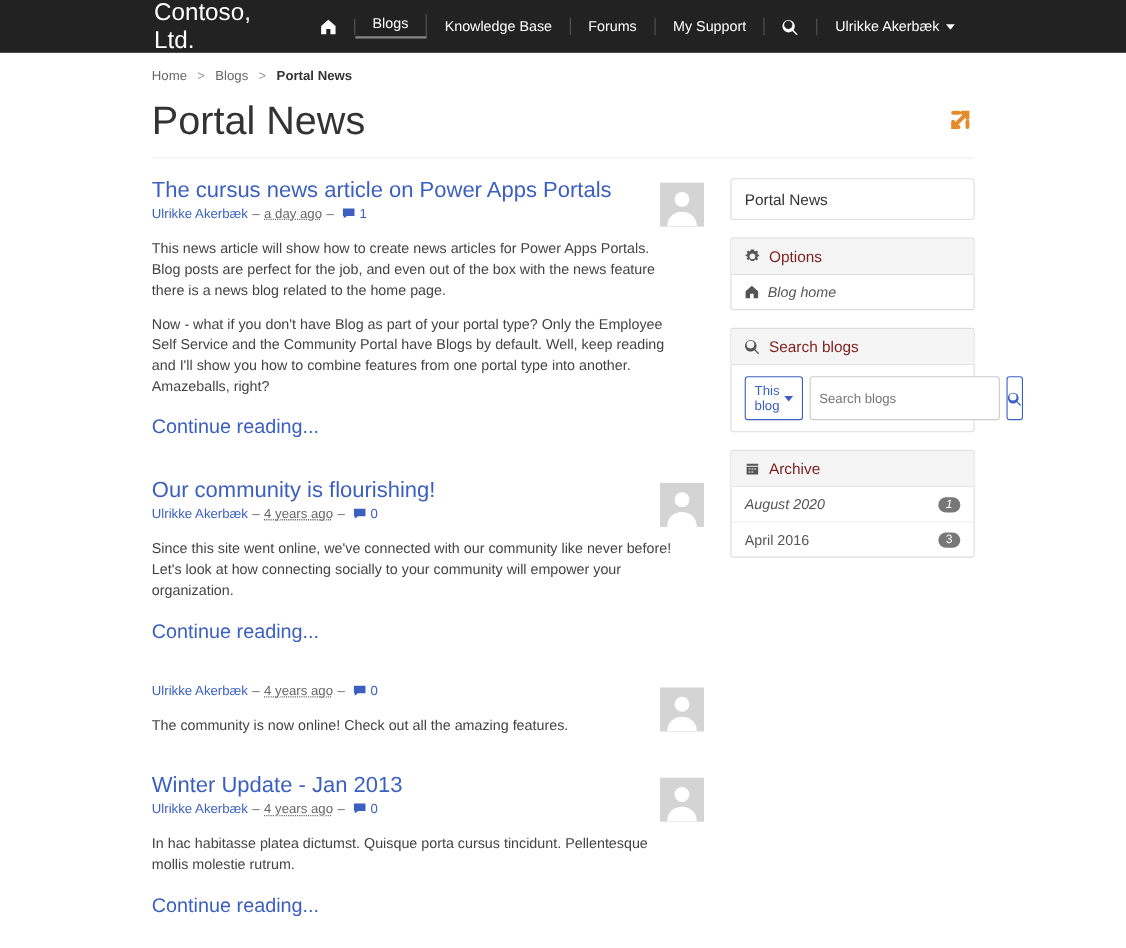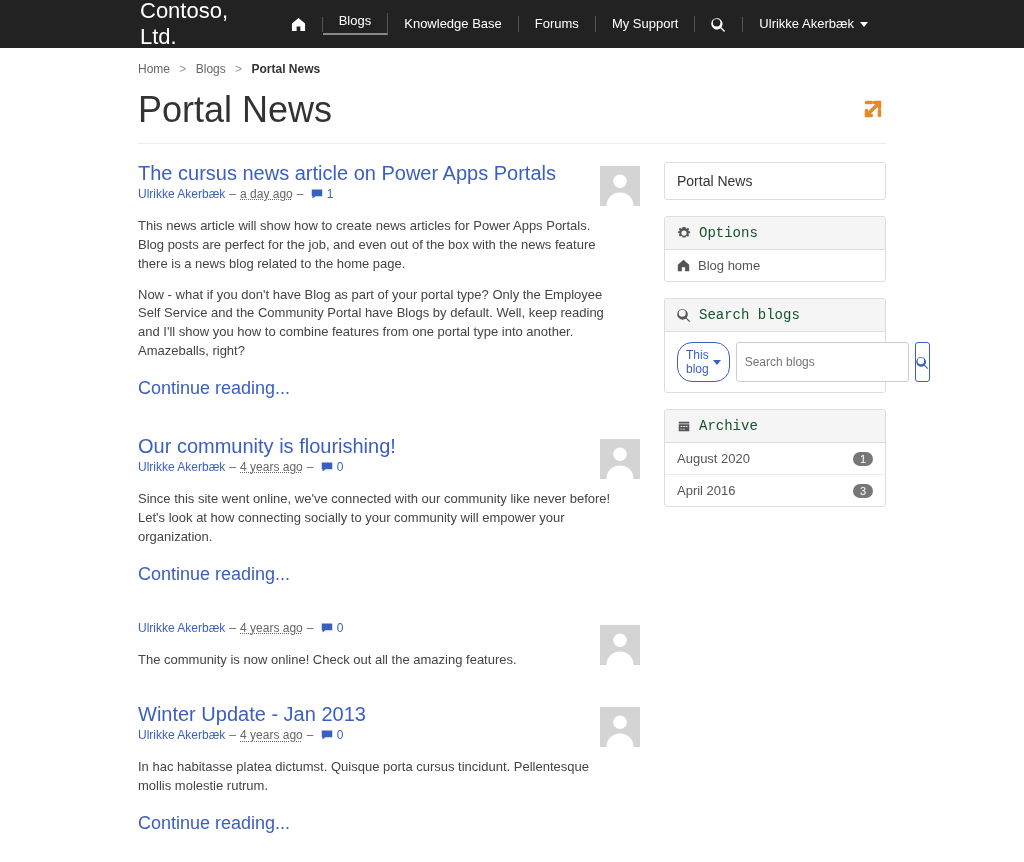--- a/index.html
+++ b/index.html
@@ -35,32 +35,32 @@
 .post-meta .timeago { text-decoration: underline dotted; }
 .post-meta .comment-count { color: #3b5fc0; margin-left: 4px; cursor: pointer; }
 .post-meta .comment-icon svg { width: 12px; height: 12px; fill: #3b5fc0; vertical-align: -2px; }
 .post-body { font-size: 13px; color: #444; margin-top: 16px; line-height: 1.45; max-width: 480px; }
 .post-body p { margin-bottom: 12px; }
 .continue { color: #3b5fc0; font-size: 18px; cursor: pointer; display: inline-block; margin-top: 2px; }
 .avatar { position: absolute; top: 4px; right: 0; width: 40px; height: 40px; background: #d4d4d4; display: flex; align-items: flex-end; justify-content: center; overflow: hidden; }
 .avatar svg { width: 36px; height: 36px; fill: #fff; }
 
 .panel { border: 1px solid #ddd; border-radius: 3px; margin-bottom: 16px; background: #fff; }
-.panel-header { background: #f5f5f5; border-bottom: 1px solid #ddd; padding: 8px 12px; font-size: 14px; color: #14532d; display: flex; align-items: center; gap: 8px; border-radius: 3px 3px 0 0; font-family: Liberation Mono, monospace; }
+.panel-header { background: #f5f5f5; border-bottom: 1px solid #ddd; padding: 8px 12px; font-size: 14px; color: #7f1d1d; display: flex; align-items: center; gap: 8px; border-radius: 3px 3px 0 0; }
 .panel-header svg { width: 14px; height: 14px; fill: #555; }
 .panel-body { padding: 10px 12px; font-size: 13px; }
 .panel-plain { border: 1px solid #ddd; border-radius: 3px; padding: 10px 12px; font-size: 14px; margin-bottom: 16px; }
 .panel-list { list-style: none; }
 .panel-list li { padding: 8px 12px; border-top: 1px solid #eee; font-size: 13px; color: #555; display: flex; align-items: center; gap: 8px; cursor: pointer; }
-.panel-list li:first-child { border-top: none; }
+.panel-list li:first-child { border-top: none; font-style: italic; }
 .panel-list li svg { width: 13px; height: 13px; fill: #555; }
 .panel-list li .badge { margin-left: auto; background: #777; color: #fff; border-radius: 9px; font-size: 11px; padding: 1px 7px; min-width: 17px; text-align: center; }
 
 .search-row { display: flex; gap: 6px; }
-.scope-btn { border: 1px solid #3b5fc0; color: #3b5fc0; background: #fff; padding: 5px 8px; font-size: 12px; border-radius: 15px; cursor: pointer; display: flex; align-items: center; gap: 4px; }
+.scope-btn { border: 1px solid #3b5fc0; color: #3b5fc0; background: #fff; padding: 5px 8px; font-size: 12px; border-radius: 3px; cursor: pointer; display: flex; align-items: center; gap: 4px; }
 .scope-btn .caret { width: 0; height: 0; border-left: 4px solid transparent; border-right: 4px solid transparent; border-top: 5px solid #3b5fc0; }
 .search-input { flex: 1; border: 1px solid #ccc; border-radius: 3px; padding: 5px 8px; font-size: 12px; }
 .search-go { border: 1px solid #3b5fc0; background: #fff; border-radius: 3px; width: 30px; cursor: pointer; display: flex; align-items: center; justify-content: center; }
 .search-go svg { width: 13px; height: 13px; fill: #3b5fc0; }
 </style>
 </head>
 <body>
 
 <svg width="0" height="0" style="position:absolute">
   <defs>

